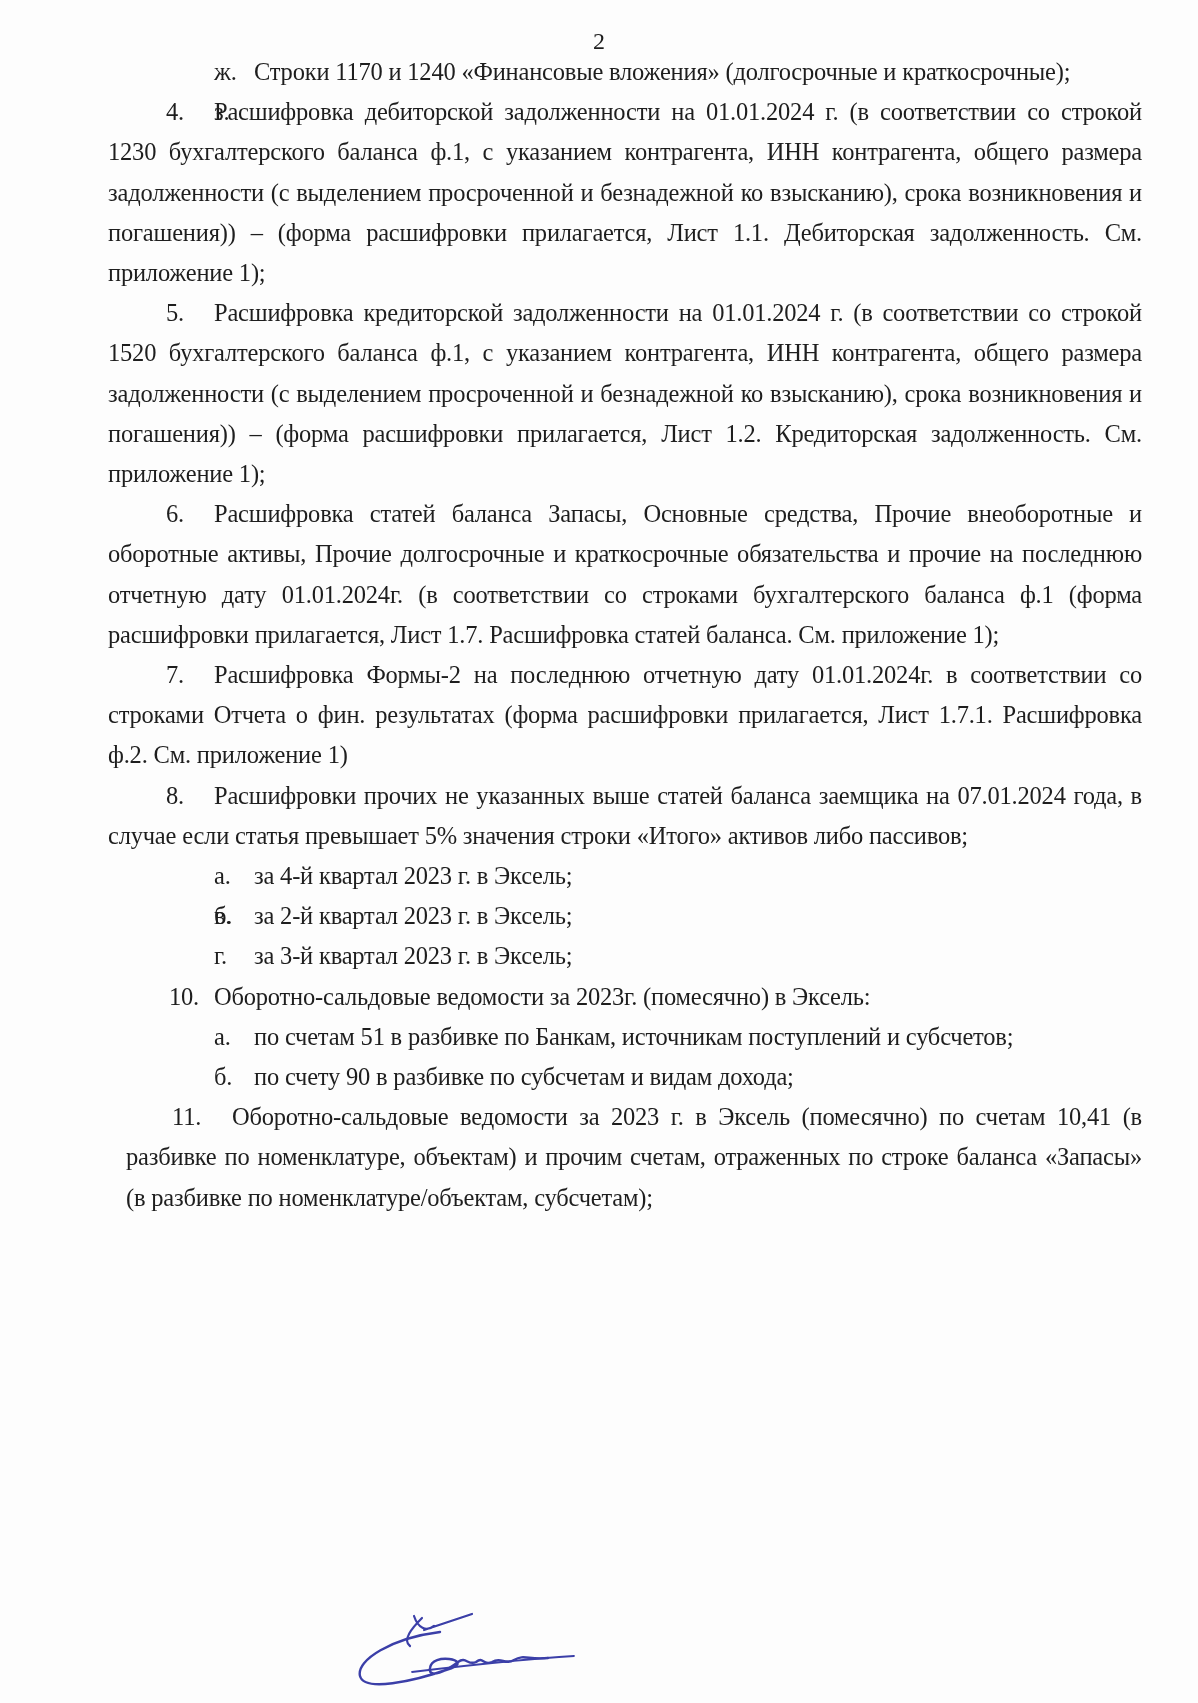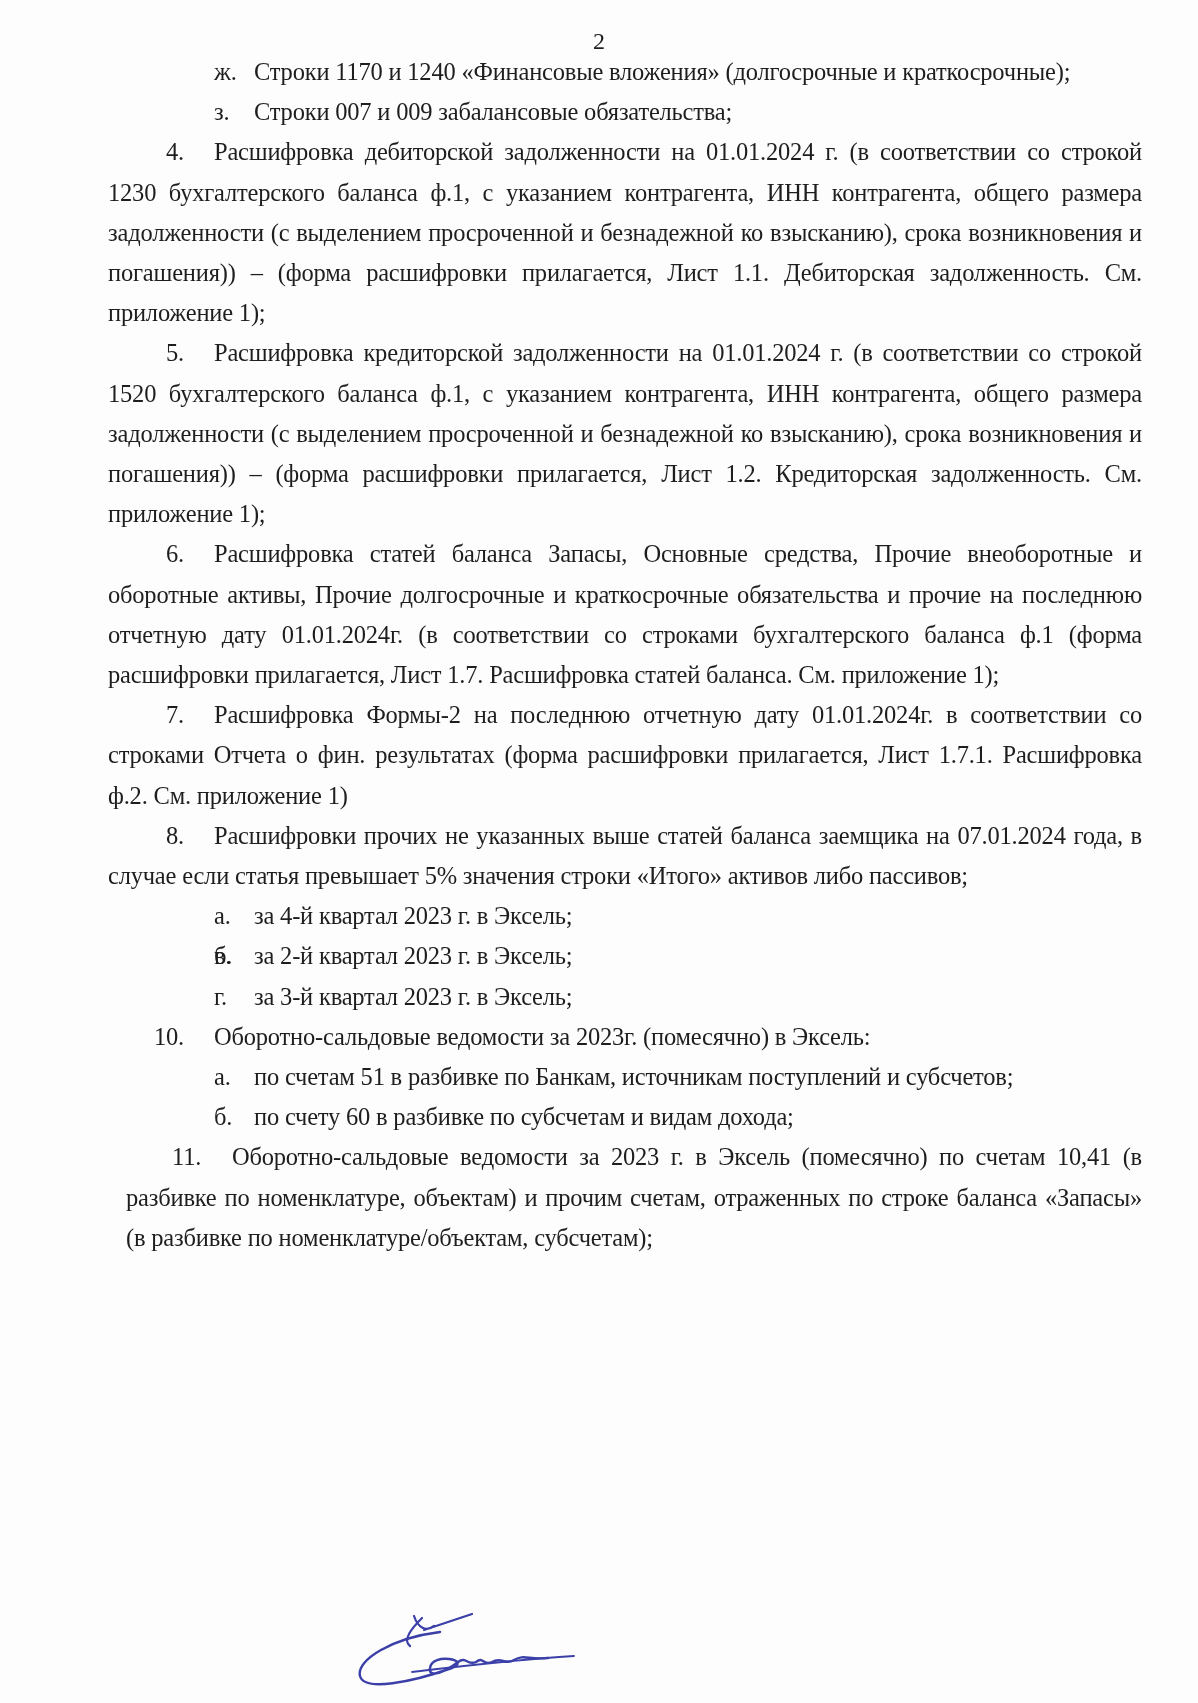--- a/index.html
+++ b/index.html
@@ -31,21 +31,20 @@
 <div class="page">
   <div class="page-number">2</div>
 
   <div class="body-text">
     <p class="sub top-sub">
       <span class="letter">ж.</span>
       <span>Строки 1170 и 1240 «Финансовые вложения» (долгосрочные и краткосрочные);</span>
     </p>
     <p class="sub top-sub">
       <span class="letter">з.</span>
-      <span>Строки 007 и 009 забалансовые обязательства;</span>
     </p>
 
     <p class="para">
       <span class="num">4.</span><span>Расшифровка дебиторской задолженности на 01.01.2024 г. (в соответствии со строкой 1230 бухгалтерского баланса ф.1, с указанием контрагента, ИНН контрагента, общего размера задолженности (с выделением просроченной и безнадежной ко взысканию), срока возникновения и погашения)) – (форма расшифровки прилагается, Лист 1.1. Дебиторская задолженность. См. приложение 1);</span>
     </p>
     <p class="para">
       <span class="num">5.</span><span>Расшифровка кредиторской задолженности на 01.01.2024 г. (в соответствии со строкой 1520 бухгалтерского баланса ф.1, с указанием контрагента, ИНН контрагента, общего размера задолженности (с выделением просроченной и безнадежной ко взысканию), срока возникновения и погашения)) – (форма расшифровки прилагается, Лист 1.2. Кредиторская задолженность. См. приложение 1);</span>
     </p>
     <p class="para">
       <span class="num">6.</span><span>Расшифровка статей баланса Запасы, Основные средства, Прочие внеоборотные и оборотные активы, Прочие долгосрочные и краткосрочные обязательства и прочие на последнюю отчетную дату 01.01.2024г. (в соответствии со строками бухгалтерского баланса ф.1 (форма расшифровки прилагается, Лист 1.7. Расшифровка статей баланса. См. приложение 1);</span>
@@ -67,29 +66,29 @@
     <p class="sub lvl1">
       <span class="letter">в.</span>
       <span>за 2-й квартал 2023 г. в Эксель;</span>
     </p>
     <p class="sub lvl1">
       <span class="letter">г.</span>
       <span>за 3-й квартал 2023 г. в Эксель;</span>
     </p>
 
     <p class="para" style="text-align:left; text-indent:46px;">
-      <span class="num" style="min-width:60px;">10.</span><span>Оборотно-сальдовые ведомости за 2023г. (помесячно) в Эксель:</span>
+      <span class="num" style="min-width:60px;text-align:center;">10.</span><span>Оборотно-сальдовые ведомости за 2023г. (помесячно) в Эксель:</span>
     </p>
     <p class="sub lvl1">
       <span class="letter">а.</span>
       <span>по счетам 51 в разбивке по Банкам, источникам поступлений и субсчетов;</span>
     </p>
     <p class="sub lvl1">
       <span class="letter">б.</span>
-      <span>по счету 60 в разбивке по субсчетам и видам дохода;</span>
+      <span>по счету 90 в разбивке по субсчетам и видам дохода;</span>
     </p>
 
     <p class="para" style="text-indent:46px;margin-left:18px;">
       <span class="num" style="min-width:60px;">11.</span><span>Оборотно-сальдовые ведомости за 2023 г. в Эксель (помесячно) по счетам 10,41 (в разбивке по номенклатуре, объектам) и прочим счетам, отраженных по строке баланса «Запасы» (в разбивке по номенклатуре/объектам, субсчетам);</span>
     </p>
   </div>
 
   <svg class="signature" viewBox="0 0 240 90">
     <path d="M70 10 C 60 20, 50 32, 58 38 M62 8 C 66 20, 74 24, 82 18 M72 22 L 120 6" fill="none" stroke="#3b3fa8" stroke-width="2.2" stroke-linecap="round"></path>
     <path d="M88 24 C 40 30, 4 52, 8 68 C 12 84, 60 74, 100 60 C 120 52, 80 44, 78 60 C 76 72, 96 62, 106 54 C 114 48, 116 58, 124 54 C 132 48, 130 58, 140 54 C 150 48, 152 58, 162 52 C 172 46, 176 52, 196 50" fill="none" stroke="#3b3fa8" stroke-width="2.4" stroke-linecap="round"></path>

